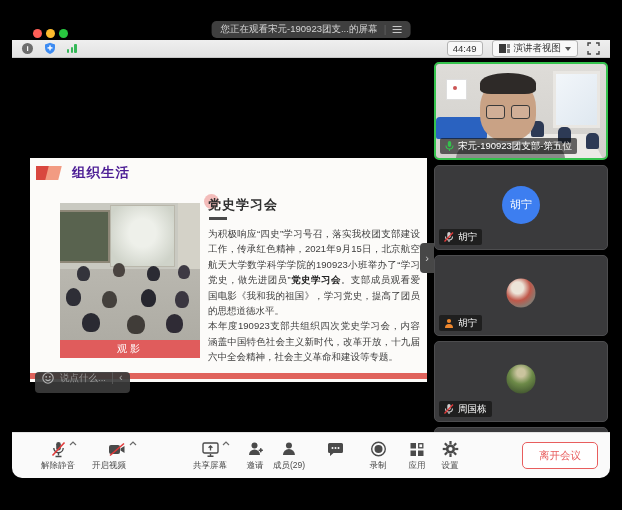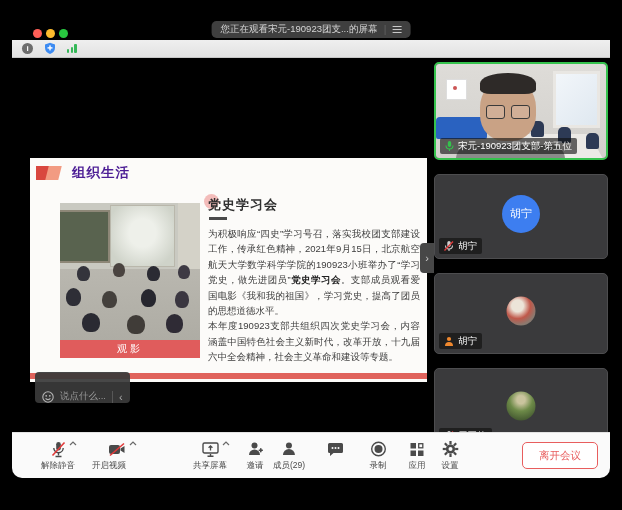--- a/index.html
+++ b/index.html
@@ -56,29 +56,29 @@
        font-size:10px;display:flex;align-items:center;justify-content:center;letter-spacing:3px;}
   .stripe{position:absolute;left:0;bottom:3px;width:100%;height:6px;background:#e0635c;}
   .textcol{position:absolute;left:178px;top:38px;width:212px;}
   .s-title{position:relative;font-size:13px;font-weight:bold;color:#2f2f2f;letter-spacing:1px;}
   .s-title .dot{position:absolute;left:-4px;top:-2px;width:15px;height:15px;border-radius:50%;background:#f3bcba;}
   .s-title span{position:relative;}
   .s-underline{width:18px;height:3px;background:#4a4a4a;margin:3px 0 6px 1px;}
   .para{font-size:9.5px;color:#3d3d3d;line-height:1.62;text-align:justify;margin:0;}
   .para b{color:#222;}
   
-  .chat-pill{position:absolute;left:23px;top:314px;height:31px;background:rgba(58,58,58,.93);
-             border-radius:4px;display:flex;align-items:flex-end;gap:6px;padding:0 7px;}
+  .chat-pill{position:absolute;left:23px;top:314px;height:21px;background:rgba(58,58,58,.93);
+             border-radius:4px;display:flex;align-items:flex-start;gap:6px;padding:0 7px;}
   .chat-ph{font-size:9.5px;color:#999;}
   .chat-div{width:1px;height:12px;background:#575757;}
   .chat-col{color:#aaa;font-size:11px;line-height:1;}
   
   .sidebar{position:absolute;left:422px;top:4px;width:174px;}
   .tile{position:relative;width:174px;background:#3a3a3c;border:1px solid #4d4d4f;border-radius:5px;
-        box-sizing:border-box;margin-bottom:14px;overflow:hidden;}
+        box-sizing:border-box;margin-bottom:5px;overflow:hidden;}
   .tile.active{border:2px solid #35c24d;}
   .t1{height:98px;} .t2{height:85px;} .t3{height:81px;} .t4{height:81px;} .t5{height:14px;margin-bottom:0;}
   .name-tag{position:absolute;left:4px;bottom:4px;background:rgba(15,15,15,.62);border-radius:2px;
             padding:1.5px 5px;display:flex;align-items:center;gap:4px;color:#fff;font-size:9.5px;white-space:nowrap;}
   .avatar-blue{position:absolute;left:50%;top:50%;transform:translate(-50%,-58%);width:38px;height:38px;
                border-radius:50%;background:#3d7ef0;color:#fff;font-size:11px;display:flex;align-items:center;justify-content:center;}
   .avatar-pic{position:absolute;left:50%;top:50%;transform:translate(-50%,-60%);width:29px;height:29px;border-radius:50%;}
   .pic-hu{background:radial-gradient(circle at 38% 32%,#ece4d8 22%,#c0584a 48%,#8a7a70 72%,#6b625c 100%);}
   .pic-zhou{background:radial-gradient(circle at 50% 28%,#cac49e 16%,#6d8a48 45%,#41552f 85%);}
   .collapse-tab{position:absolute;left:408px;top:185px;width:14px;height:30px;background:#474747;
@@ -136,20 +136,35 @@
         <svg width="12" height="13" viewBox="0 0 12 13">
           <path d="M6 .8l5 1.6v3.4c0 3.1-2.1 5.2-5 6.2-2.9-1-5-3.1-5-6.2V2.4L6 .8z" fill="#3d8bf2"></path>
           <rect x="5.3" y="3.4" width="1.4" height="5" fill="#fff"></rect>
           <rect x="3.5" y="5.2" width="5" height="1.4" fill="#fff"></rect>
         </svg>
         <span class="sig">
           <i style="height:4px"></i>
             <i style="height:6.5px"></i>
             <i style="height:9px"></i>
         </span>
+      </div>
+      <div class="sb-right">
+        <span class="timer-box">44:49</span>
+        <span class="view-btn">
+          <svg width="11" height="9" viewBox="0 0 11 9">
+            <rect x="0" y="0" width="7" height="9" fill="#3a3a3a"></rect>
+            <rect x="8" y="0" width="3" height="4" fill="#8a8a8a"></rect>
+            <rect x="8" y="5" width="3" height="4" fill="#8a8a8a"></rect>
+          </svg>
+          <span>演讲者视图</span>
+          <span class="caret-down"></span>
+        </span>
+        <svg width="13" height="13" viewBox="0 0 13 13">
+          <path d="M1 4V1h3M9 1h3v3M12 9v3H9M4 12H1V9" fill="none" stroke="#444" stroke-width="1.4"></path>
+        </svg>
       </div>
     </div>
 
     <div class="main">
 
 
       <div class="slide">
         <div class="sec-hdr">
           <span class="sec-mark">
               <i class="m1"></i>

